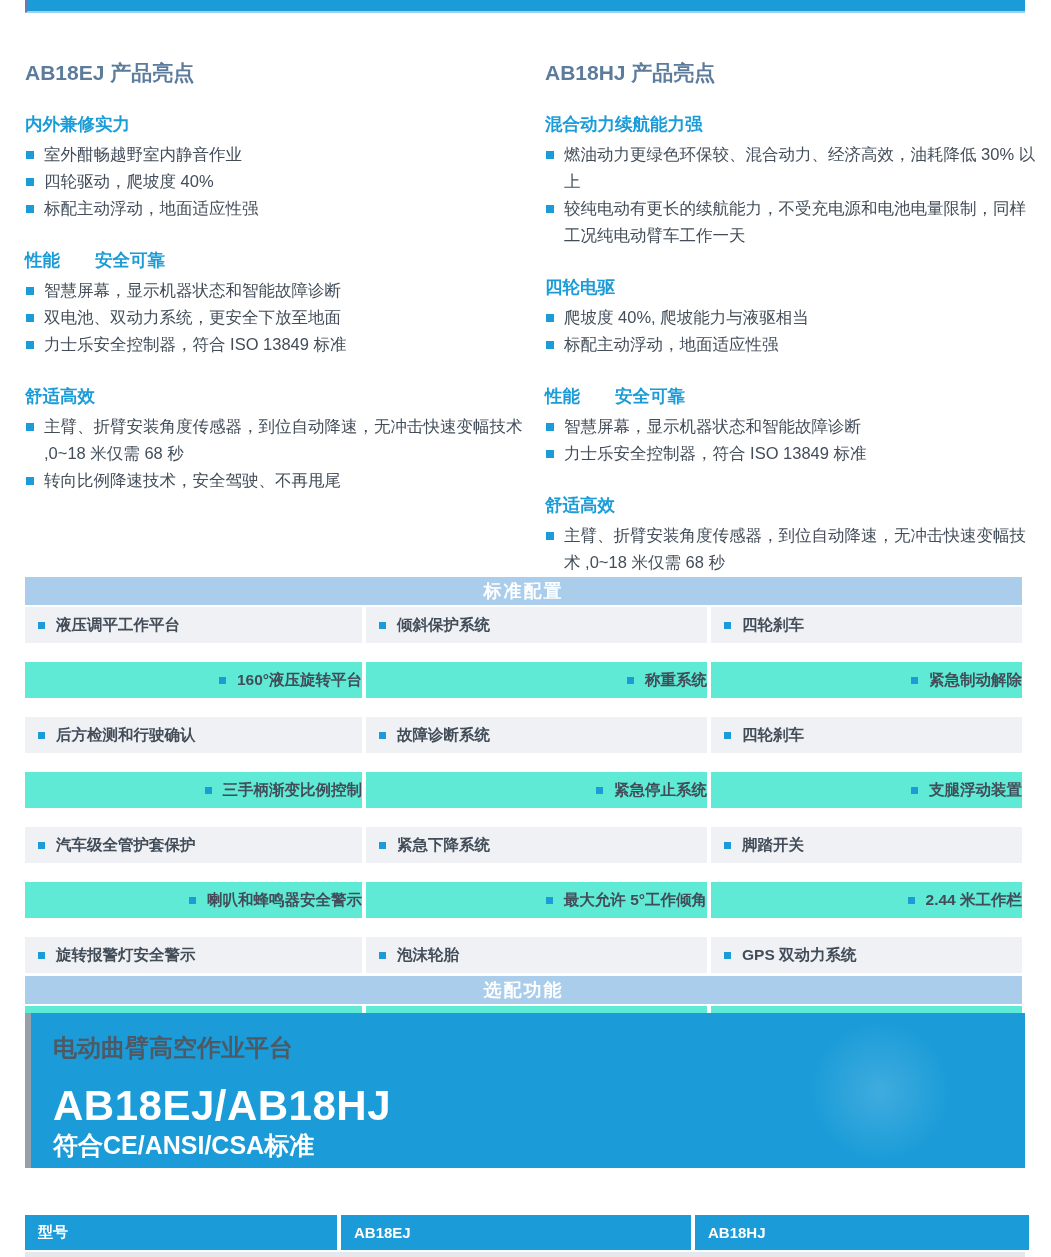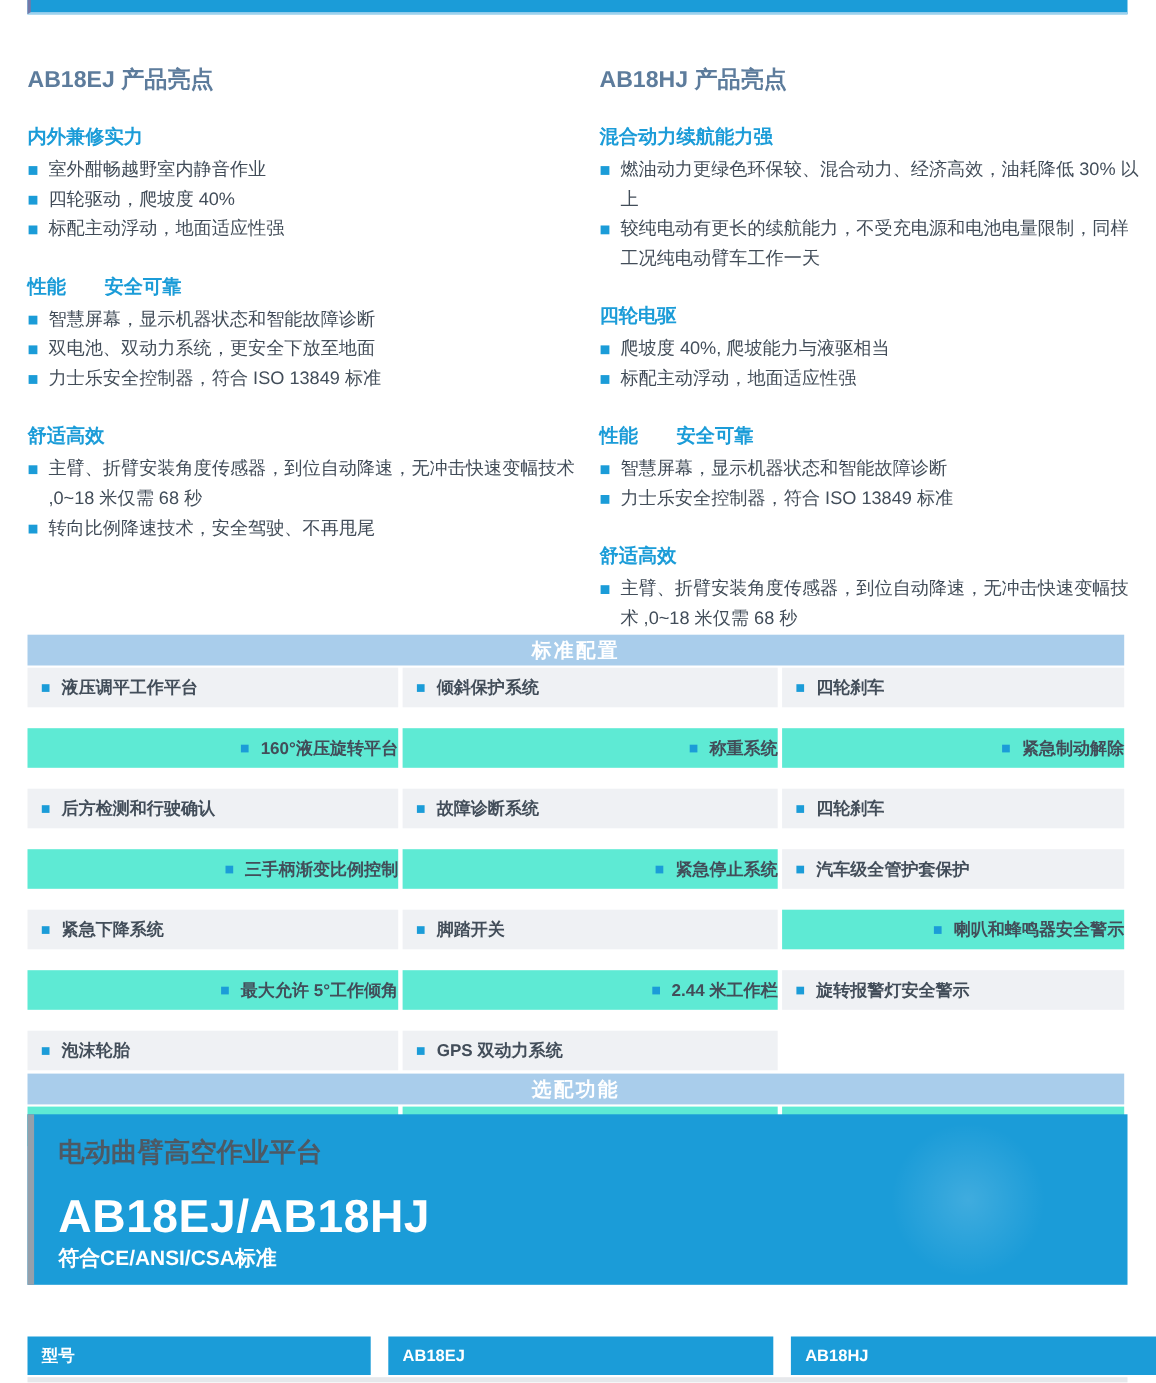--- a/index.html
+++ b/index.html
@@ -37,25 +37,25 @@
   .opt-grid { margin-top:2px; }
 
   
   .banner { position:absolute; left:25px; top:1013px; width:1000px; height:155px;
             background:radial-gradient(circle 70px at 855px 78px, rgba(255,255,255,0.16), rgba(255,255,255,0) 70px), #1b9cd8;
             padding:20px 0 0 28px; }
   .banner-strip { position:absolute; left:0; top:0; width:6px; height:100%; background:#95a0ab; }
   .banner-subtitle { font-size:24px; font-weight:bold; color:#4d5964; line-height:30px; }
   .banner-title { font-size:42px; font-weight:800; color:#ffffff; line-height:46px; margin-top:20px;
                   letter-spacing:0.5px; }
-  .banner-standards { font-size:19px; font-weight:bold; color:#ffffff; line-height:26px; margin-top:3px; }
+  .banner-standards { font-size:25px; font-weight:bold; color:#ffffff; line-height:26px; margin-top:3px; }
 
   
   .spec { position:absolute; left:25px; top:1215px; width:1000px; }
-  .spec-grid { display:grid; grid-template-columns:312px 350px 334px; gap:16px; }
+  .spec-grid { display:grid; grid-template-columns:312px 350px 334px; gap:4px; }
   .spec-h { height:35px; background:#1b9cd8; color:#ffffff; font-weight:bold; font-size:15px;
             display:flex; align-items:center; padding-left:13px; }
   .spec-sliver { margin-top:2px; height:5px; background:#e6e8eb; }
 </style>
 </head>
 <body>
 
 <div class="page">
 
   <div class="top-bar"></div>
@@ -170,20 +170,24 @@
         </div>
 
       <div class="cell r-dark">
           <span class="csq"></span>
           <span>三手柄渐变比例控制</span>
         </div>
       <div class="cell r-dark">
           <span class="csq"></span>
           <span>紧急停止系统</span>
         </div>
+      <div class="cell r-dark">
+          <span class="csq"></span>
+          <span>支腿浮动装置</span>
+        </div>
 
       <div class="cell r-light">
           <span class="csq"></span>
           <span>汽车级全管护套保护</span>
         </div>
       <div class="cell r-light">
           <span class="csq"></span>
           <span>紧急下降系统</span>
         </div>
       <div class="cell r-light">

